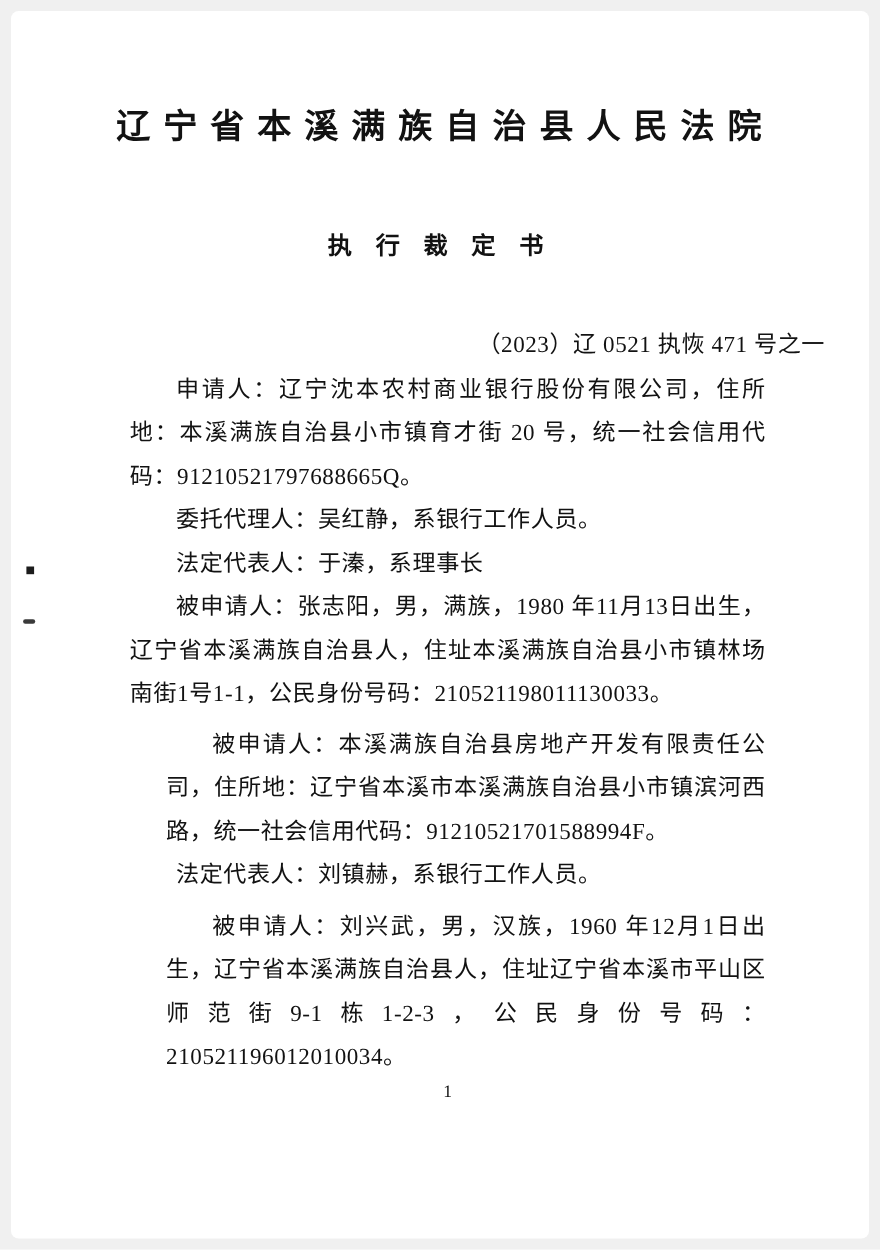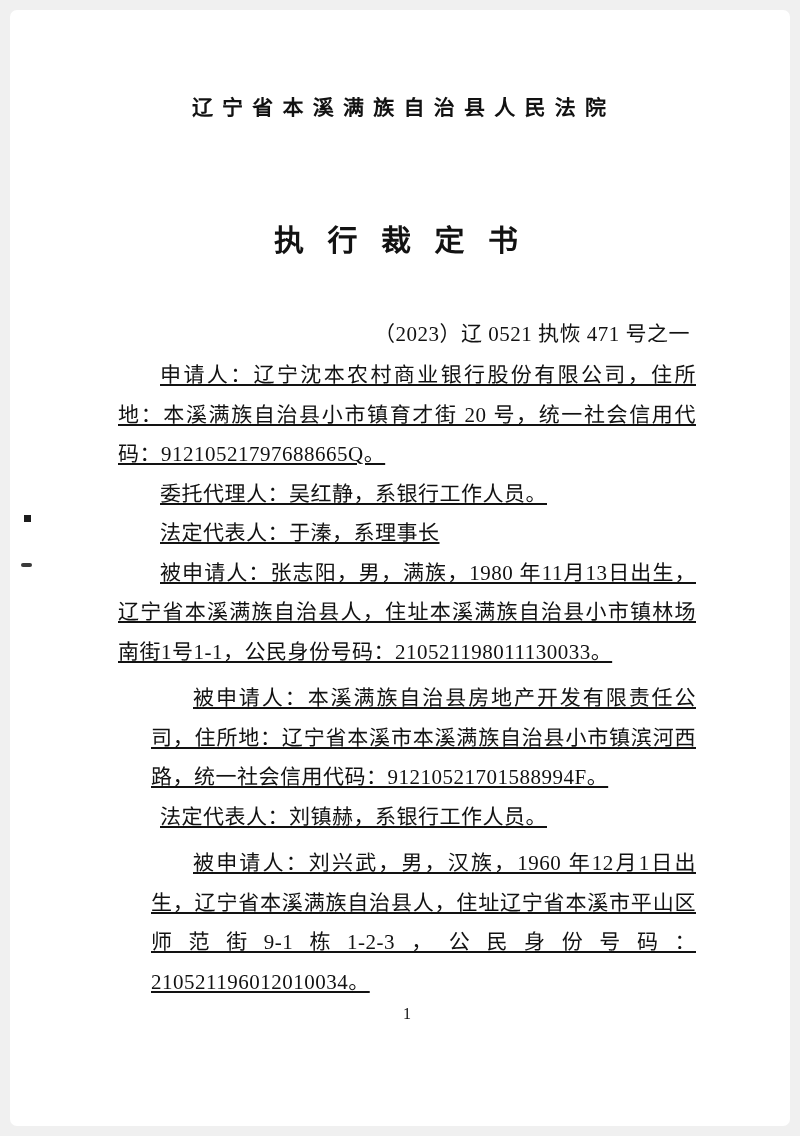--- a/index.html
+++ b/index.html
@@ -21,49 +21,48 @@
     top: 10px;
     width: 780px;
     height: 1116px;
     background: #ffffff;
     border-radius: 7px;
     box-sizing: border-box;
   }
   .court-name {
     margin: 86px 0 0 0;
     text-align: center;
-    font-size: 21px;
+    font-size: 31px;
     font-weight: bold;
     letter-spacing: 2px;
     line-height: 1.2;
     white-space: nowrap;
   }
   .doc-title {
-    margin: 102px 0 0 0;
+    margin: 78px 0 0 0;
     text-align: center;
-    font-size: 30px;
+    font-size: 22px;
     font-weight: bold;
     letter-spacing: 8px;
     line-height: 1.2;
   }
   .case-number {
-    margin: 62px 100px 0 0;
+    margin: 62px 40px 0 0;
     text-align: right;
     font-size: 21px;
     line-height: 27px;
     letter-spacing: 0.5px;
   }
   .content {
     width: 578px;
     margin: 8px 0 0 108px;
     font-size: 21px;
     line-height: 39.5px;
     letter-spacing: 0.5px;
     text-align: justify;
-    text-decoration: underline;
   }
   .content p {
     margin: 0;
     text-indent: 2em;
   }
   .content p.gap {
     margin-top: 7px;
     margin-left: 33px;
   }
   .page-number {

